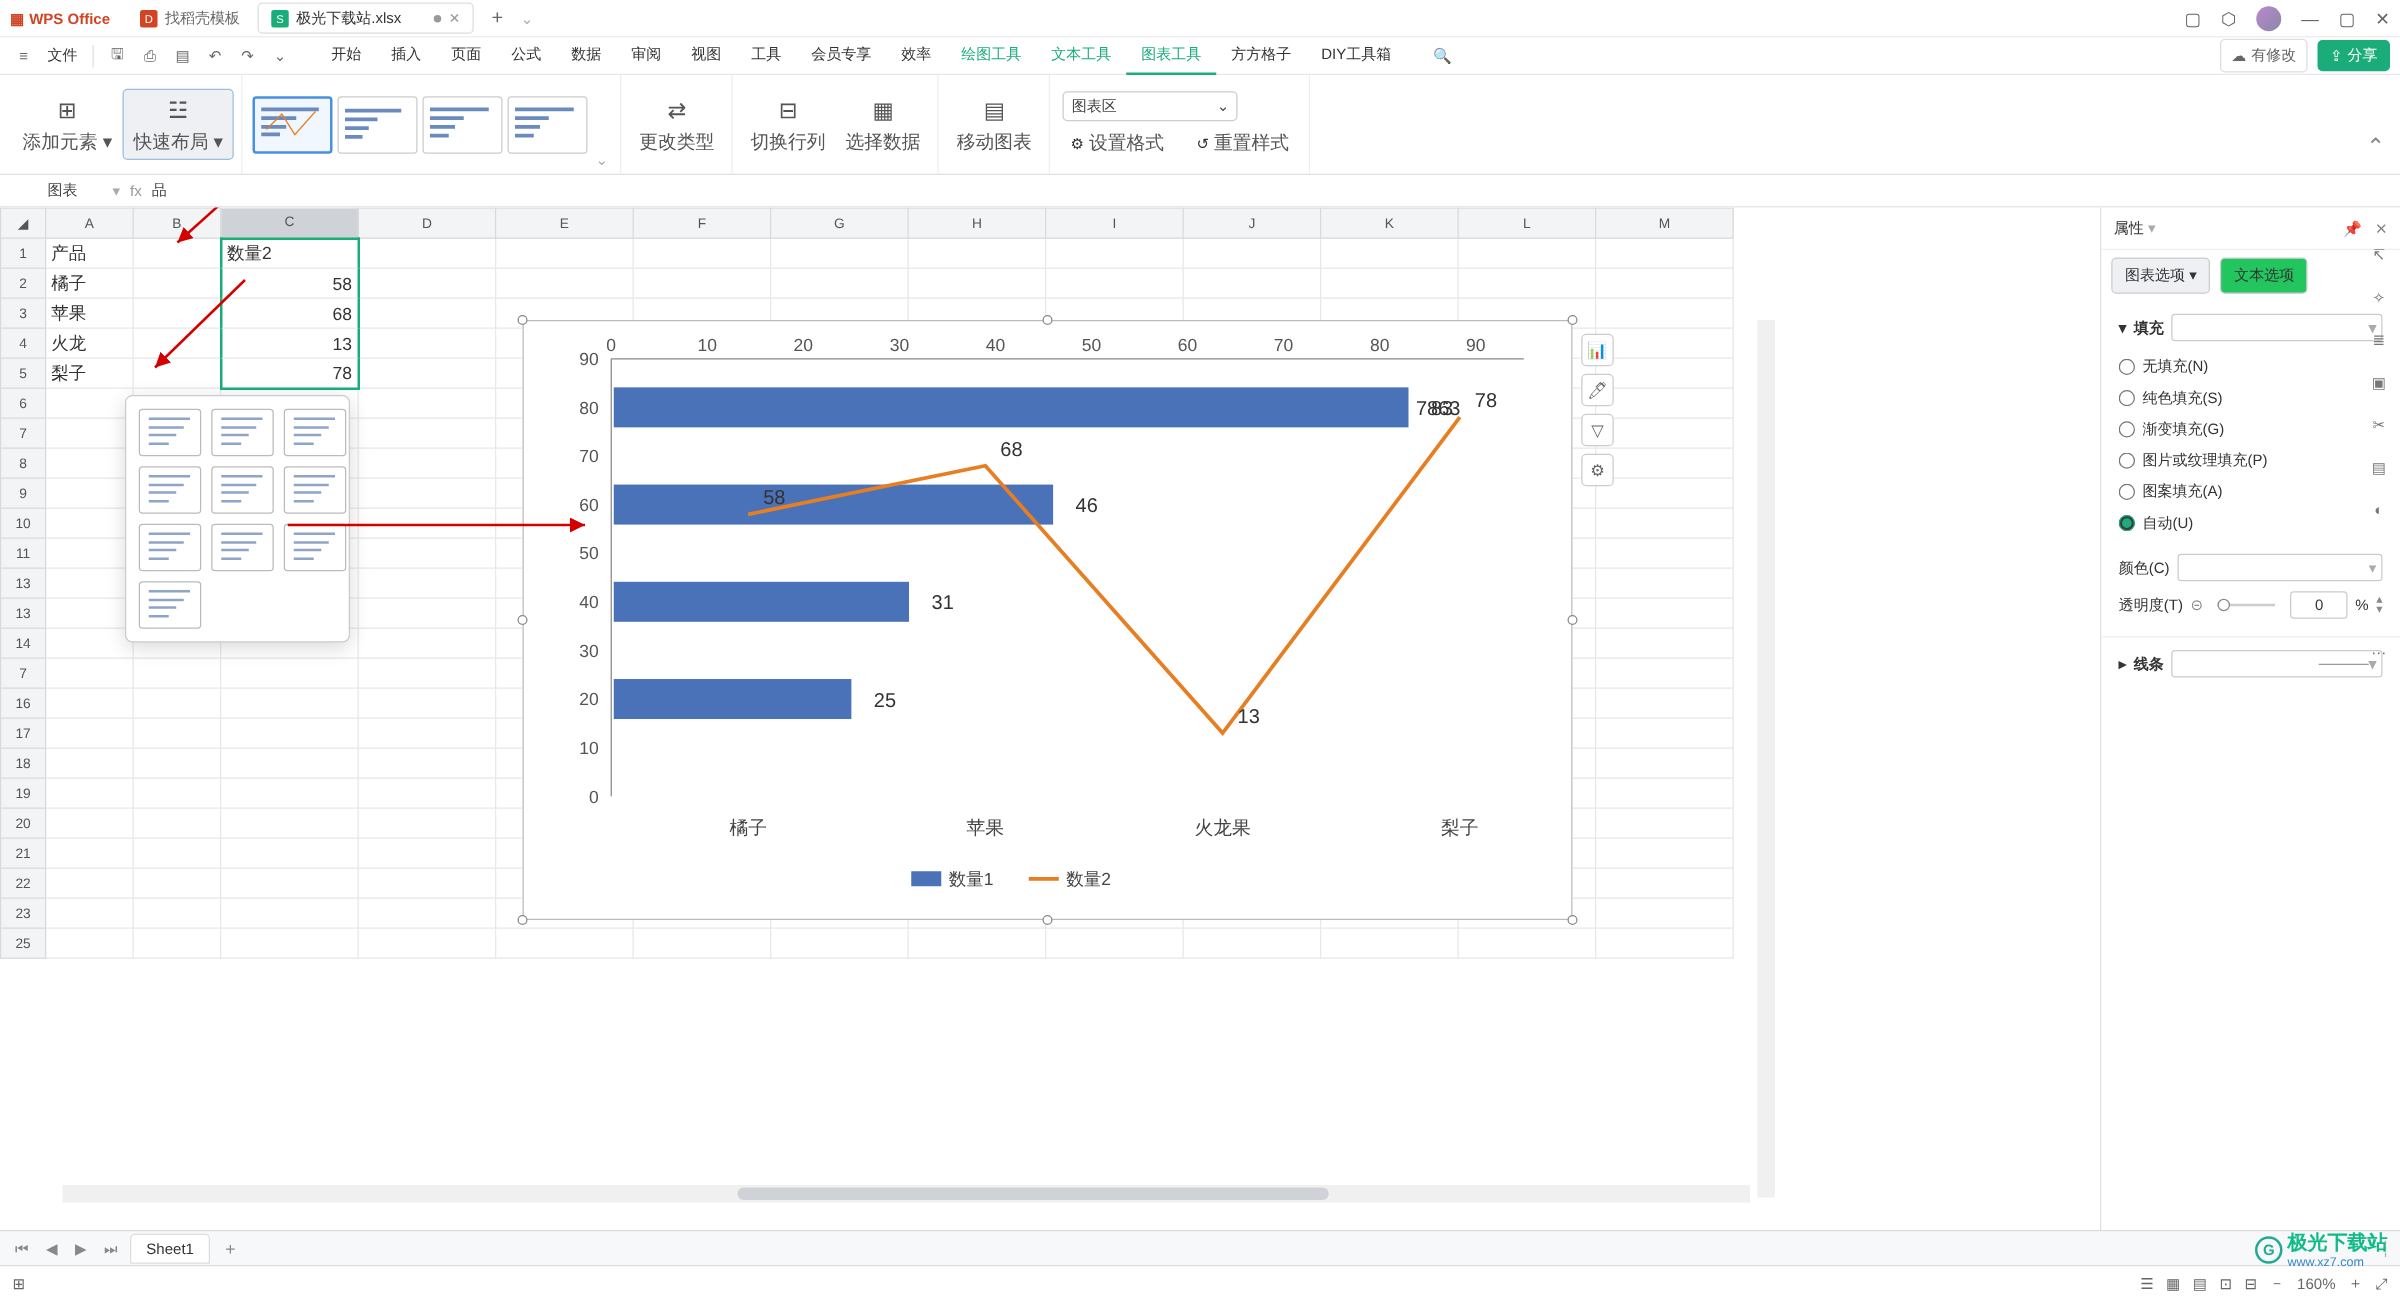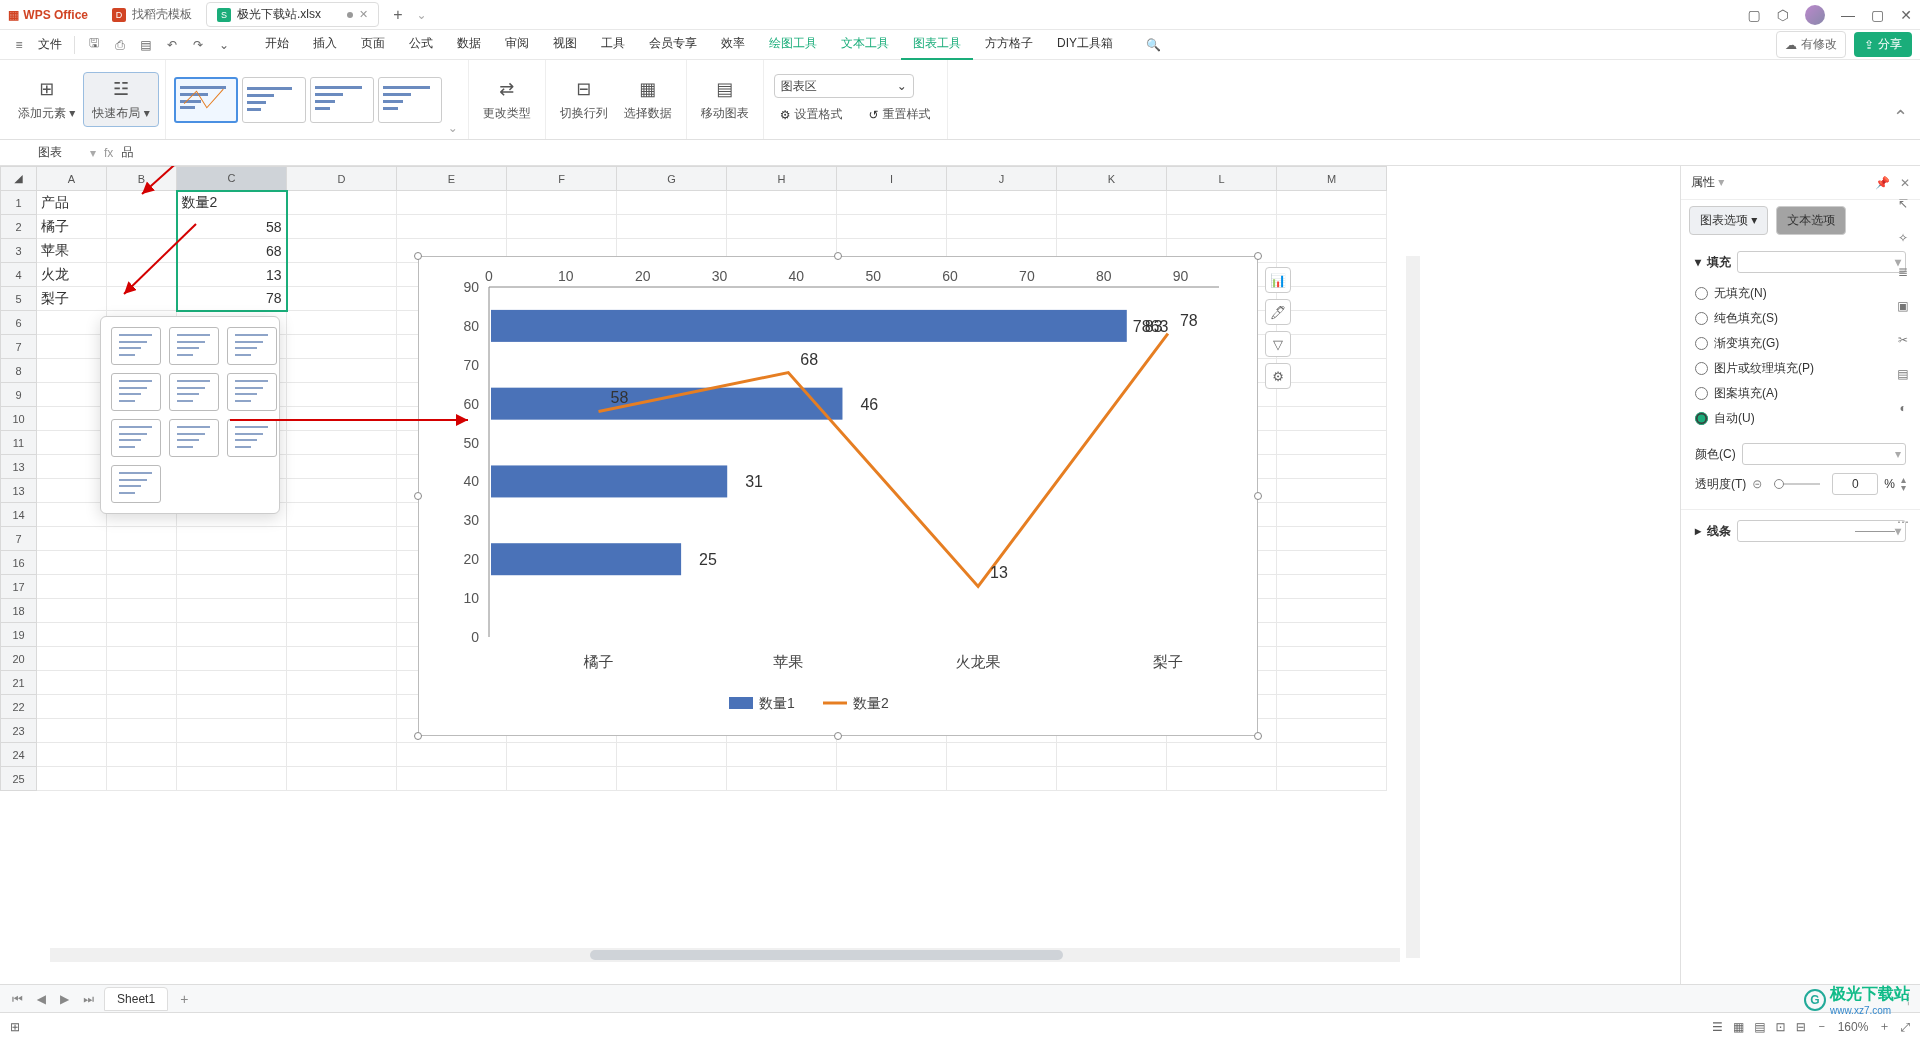--- a/index.html
+++ b/index.html
@@ -27,21 +27,21 @@
 #menu-right { margin-left:auto; display:flex; gap:8px; align-items:center;}
 .share-btn { background:#1aad7a; color:#fff; padding:4px 10px; border-radius:4px; display:flex; align-items:center; gap:4px;}
 .mod-btn { color:#666; display:flex; gap:4px; align-items:center; padding:4px 8px; border:1px solid #ddd; border-radius:4px;}
 
 #ribbon { height:80px; background:#fff; display:flex; align-items:center; padding:0 4px; border-bottom:1px solid #e0e0e0;}
 .rib-grp { display:flex; align-items:center; height:100%; padding:0 6px; border-right:1px solid #eee;}
 .rib-btn { display:flex; flex-direction:column; align-items:center; justify-content:center; padding:4px 8px; gap:4px; border-radius:4px; min-width:48px;}
 .rib-btn.small { flex-direction:row; min-width:auto; padding:2px 6px;}
 .rib-btn.selected { background:#e6f0fa; border:1px solid #9abde0;}
 .rib-icon { width:24px; height:24px; display:flex; align-items:center; justify-content:center; color:#555; font-size:18px;}
-.rib-lbl { font-size:12px; color:#555; white-space:nowrap;}
+.rib-lbl { font-size:15px; color:#555; white-space:nowrap;}
 .chart-thumb { width:64px; height:46px; border:1px solid #ccc; border-radius:3px; margin:2px; display:flex; align-items:center; justify-content:center; background:#fff; position:relative;}
 .chart-thumb.selected { border:2px solid #4a90e2; background:#f0f7ff;}
 
 .tb-body { width:86%; height:78%; position:relative;}
 .tb-bar { position:absolute; background:#6b8bbf; height:3px;}
 .tb-line { position:absolute; stroke:#e67e22; fill:none; stroke-width:1;}
 .chart-area-select { width:140px; height:24px; border:1px solid #ccc; border-radius:4px; display:flex; align-items:center; padding:0 6px; justify-content:space-between; font-size:12px; color:#444;}
 
 #fx-row { height:26px; background:#fff; display:flex; align-items:center; padding:0 10px; border-bottom:1px solid #e0e0e0;}
 .name-box { width:80px; color:#444; text-align:center;}
@@ -62,21 +62,21 @@
 .handle { position:absolute; width:8px; height:8px; border:1px solid #888; background:#fff; border-radius:50%;}
 .h-tl{top:-5px;left:-5px;} .h-tm{top:-5px;left:calc(50% - 4px);} .h-tr{top:-5px;right:-5px;}
 .h-ml{top:calc(50% - 4px);left:-5px;} .h-mr{top:calc(50% - 4px);right:-5px;}
 .h-bl{bottom:-5px;left:-5px;} .h-bm{bottom:-5px;left:calc(50% - 4px);} .h-br{bottom:-5px;right:-5px;}
 #chart-side { position:absolute; right:-34px; top:10px; display:flex; flex-direction:column; gap:6px;}
 #chart-side .csb { width:26px; height:26px; border:1px solid #ccc; border-radius:4px; background:#fff; display:flex; align-items:center; justify-content:center; color:#666; font-size:13px;}
 
 #props { width:240px; background:#fff; border-left:1px solid #e0e0e0; display:flex; flex-direction:column; font-size:12px;}
 #props-head { height:34px; display:flex; align-items:center; padding:0 10px; justify-content:space-between; border-bottom:1px solid #eee;}
 .p-tabs { display:flex; padding:6px 8px; gap:8px;}
-.p-tab { padding:5px 10px; border:1px solid #ccc; border-radius:4px; background:#a3a3a3;}
+.p-tab { padding:5px 10px; border:1px solid #ccc; border-radius:4px; background:#22c55e;}
 .p-tab.on { background:#eef0f3;}
 .p-sub { display:flex; gap:16px; padding:6px 12px; border-bottom:1px solid #eee;}
 .p-sub .on { color:#1aad7a; border-bottom:2px solid #1aad7a; padding-bottom:4px;}
 .p-sec { padding:10px 14px;}
 .p-sec-h { display:flex; align-items:center; gap:6px; color:#333; font-weight:bold; margin-bottom:8px;}
 .p-row { display:flex; align-items:center; gap:6px; padding:4px 0;}
 .p-row input[type=radio]{accent-color:#1aad7a;}
 .p-sel { flex:1; height:22px; border:1px solid #ccc; border-radius:3px; display:flex; align-items:center; justify-content:flex-end; padding:0 4px; color:#aaa;}
 .trs-slider { flex:1; height:2px; background:#ccc; position:relative; margin:0 6px;}
 .trs-slider .kn { position:absolute; left:0; top:-4px; width:10px; height:10px; border-radius:50%; background:#fff; border:1px solid #888;}
@@ -644,36 +644,20 @@
             <td></td>
             <td></td>
             <td></td>
             <td></td>
             <td></td>
             <td></td>
             <td></td>
           </tr>
           <tr>
             <th class="row-head">23</th>
-            <td></td>
-            <td></td>
-            <td></td>
-            <td></td>
-            <td></td>
-            <td></td>
-            <td></td>
-            <td></td>
-            <td></td>
-            <td></td>
-            <td></td>
-            <td></td>
-            <td></td>
-          </tr>
-          <tr>
-            <th class="row-head">24</th>
             <td></td>
             <td></td>
             <td></td>
             <td></td>
             <td></td>
             <td></td>
             <td></td>
             <td></td>
             <td></td>
             <td></td>

